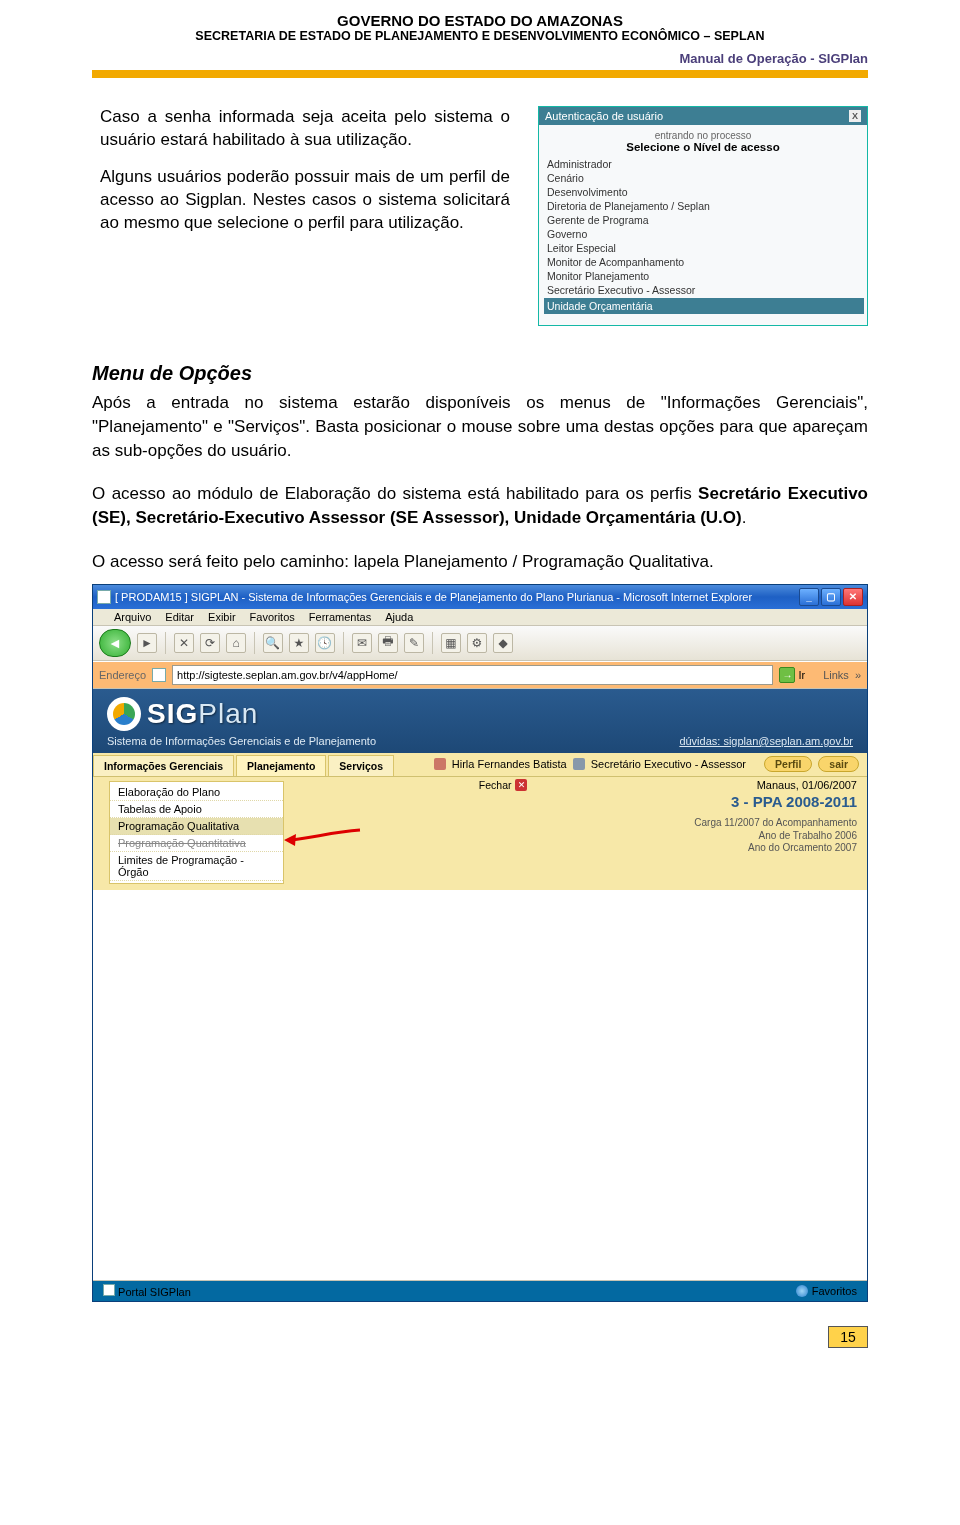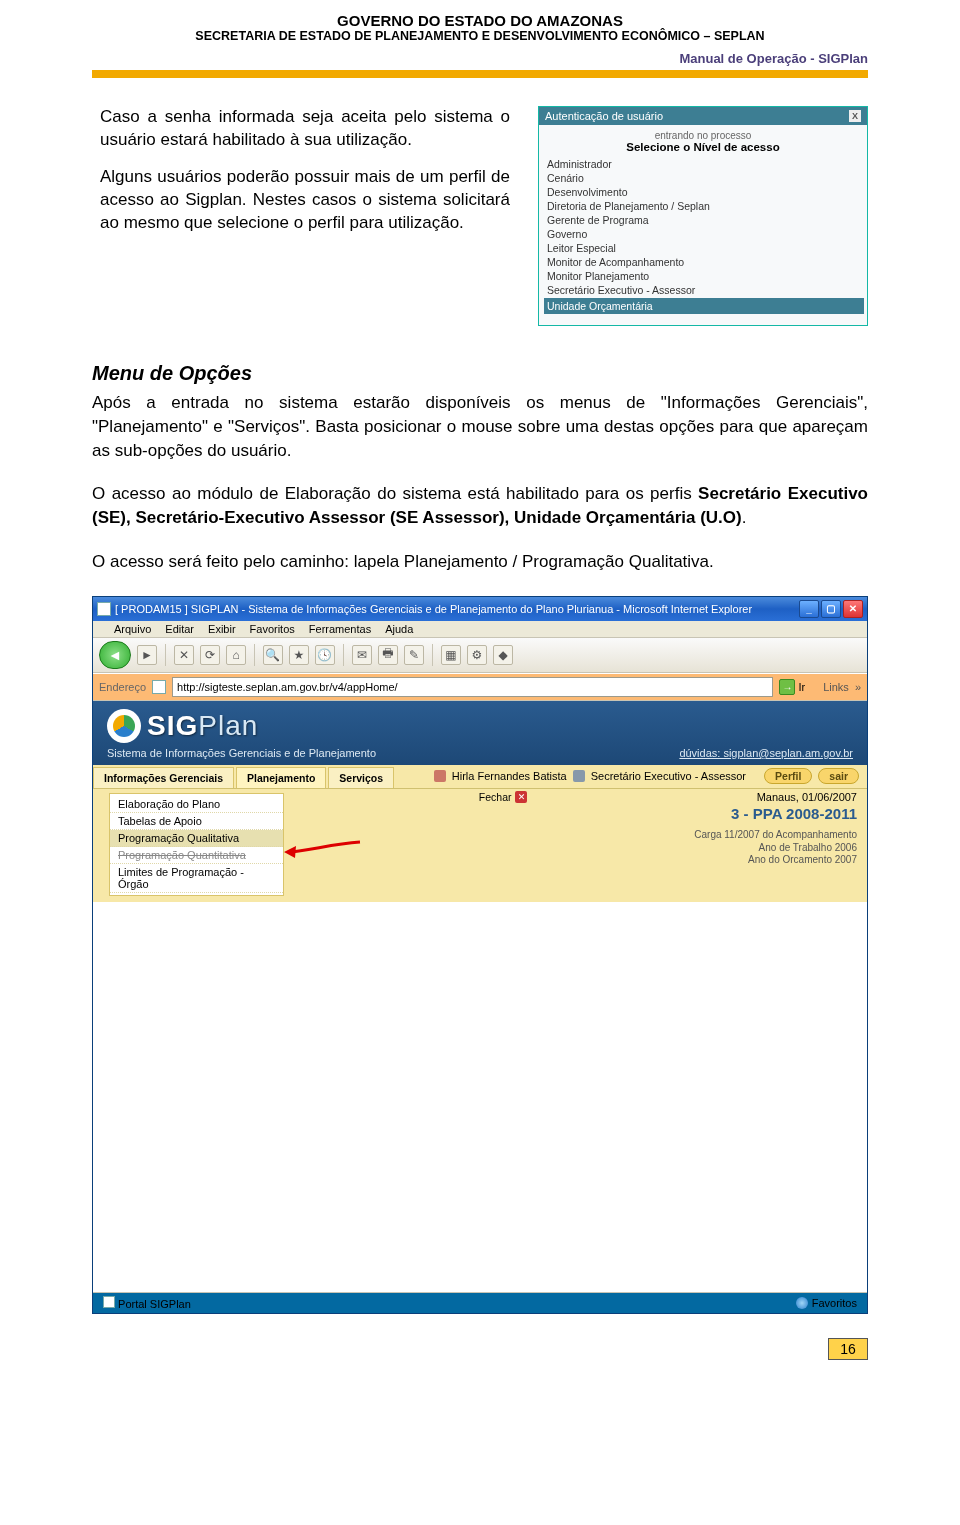--- a/index.html
+++ b/index.html
@@ -70,21 +70,21 @@
   }
   .body-text { font-size: 17px; line-height: 1.4; text-align: justify; margin-bottom: 20px; }
   .bold { font-weight: bold; }
 
   
   .ie-window {
     border: 1px solid #0a3f7a;
     background: #ece9d8;
     font-family: Tahoma, Arial, sans-serif;
     font-size: 11px;
-    margin-top: 22px;
+    margin-top: 10px;
   }
   .ie-titlebar {
     background: linear-gradient(to bottom, #4b8bdc, #1e60c4 50%, #2a6fd6);
     color: #fff;
     display: flex;
     align-items: center;
     justify-content: space-between;
     padding: 3px 4px;
     font-size: 11px;
   }
@@ -362,14 +362,14 @@
         <span class="ie-doc-icon" style="width:12px;height:12px;"></span>
         <span>Portal SIGPlan</span>
       </span>
       <span class="zone">
         <span class="globe"></span>
         <span>Favoritos</span>
       </span>
     </div>
   </div>
 
-  <div class="pagenum">16</div>
+  <div class="pagenum">15</div>
 </div>
 
 </body></html>

